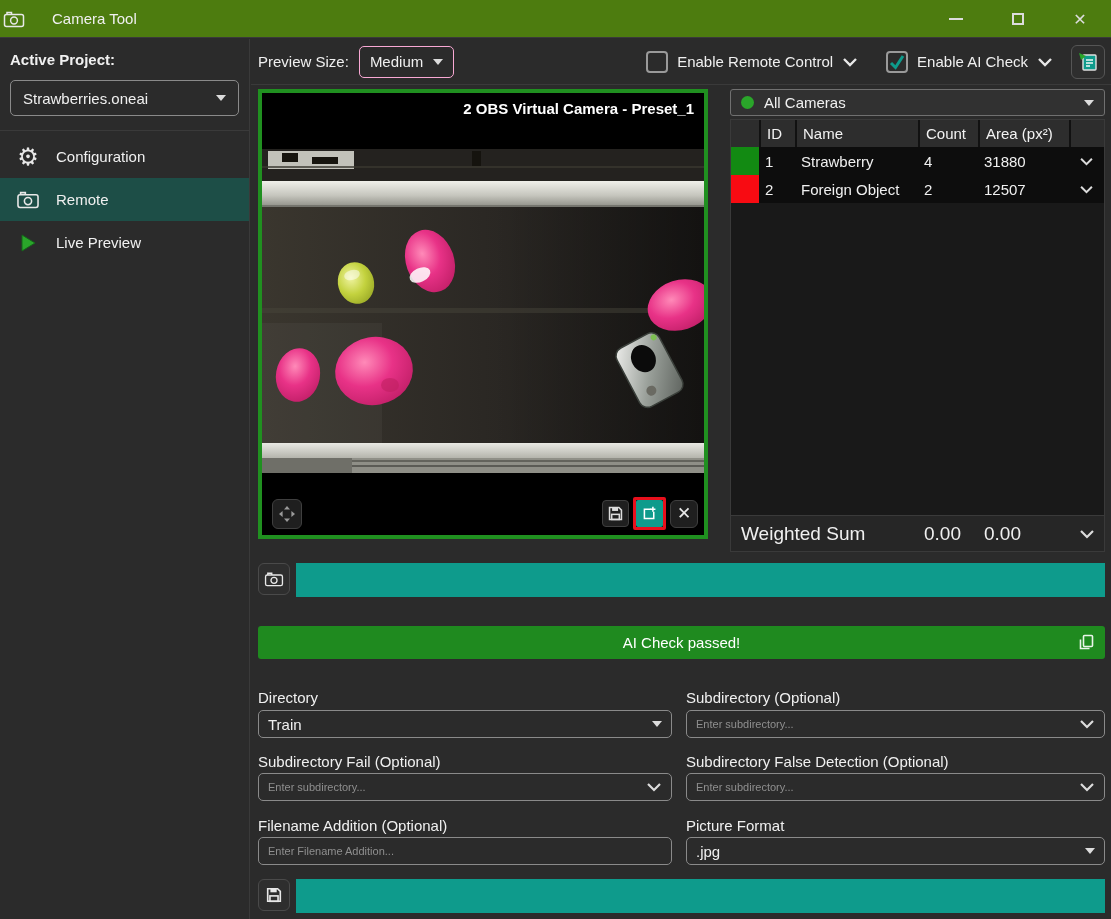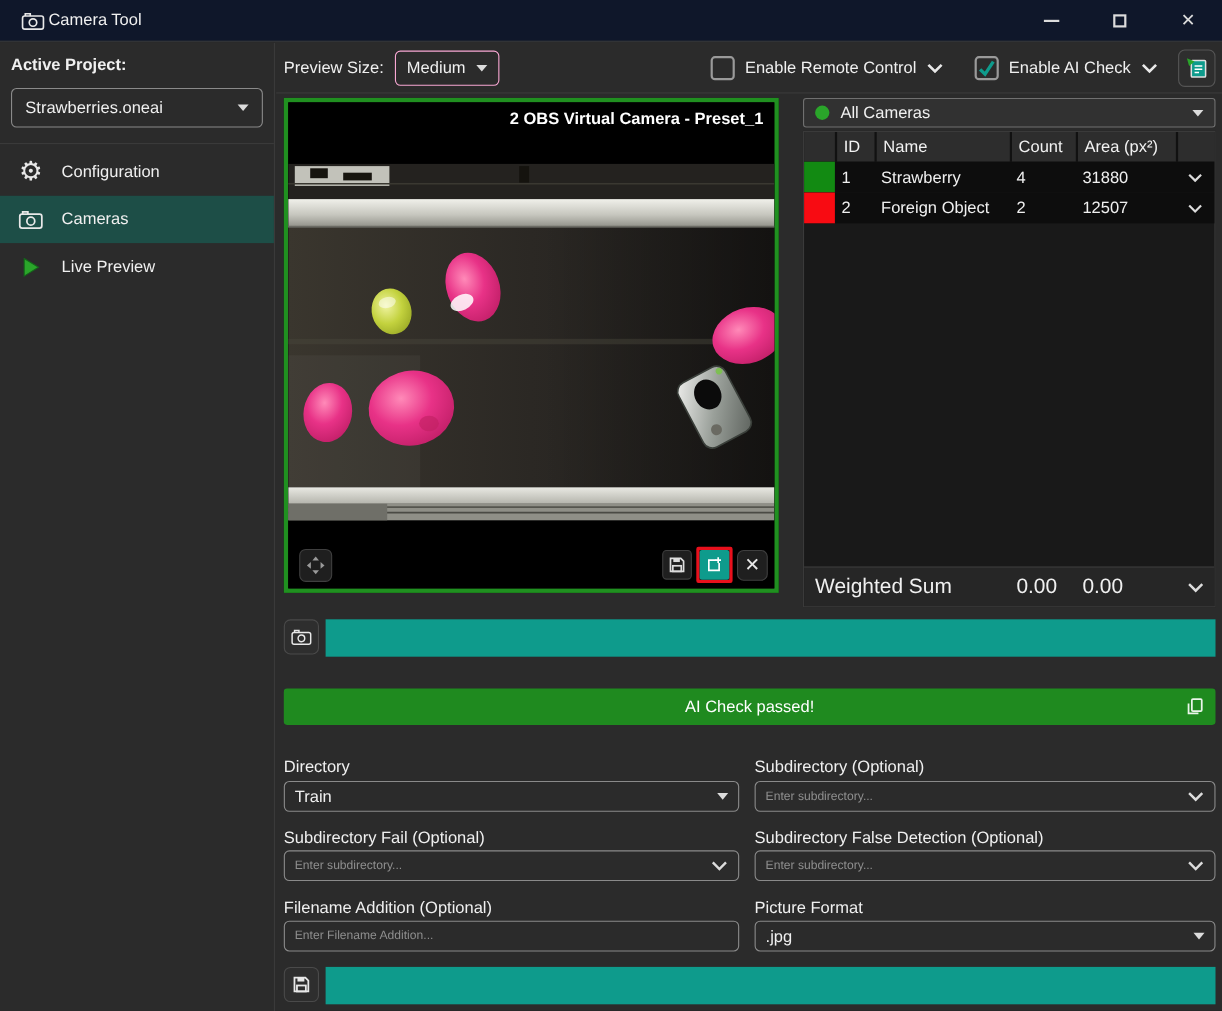--- a/index.html
+++ b/index.html
@@ -2,22 +2,22 @@
 <html><head>
 <meta charset="utf-8">
 <style>
   * { margin:0; padding:0; box-sizing:border-box; }
   html,body { background:#1a1a1a; }
   body { font-family:"Liberation Sans","DejaVu Sans",sans-serif; color:#f0f0f0; }
   .app { position:relative; width:1111px; height:919px; background:#2b2b2b; overflow:hidden; }
 
   
   .titlebar { position:absolute; left:0; top:0; width:1111px; height:38px;
-    background:#0f172a; border-bottom:1px solid #3a3a3a;
-    display:flex; align-items:center; padding-left:16px; gap:0; font-size:15px; }
+    background:#4d7c0f; border-bottom:1px solid #3a3a3a;
+    display:flex; align-items:center; gap:24px; font-size:15px; }
   .wctrls { position:absolute; right:0; top:0; height:38px; display:flex; }
   .wbtn { width:62px; height:38px; display:flex; align-items:center; justify-content:center;
     color:#dcdcdc; font-size:16px; cursor:default; }
   .min-glyph { width:14px; height:2px; background:#dcdcdc; }
   .max-glyph { width:12px; height:12px; border:2px solid #dcdcdc; }
 
   
   .sidebar { position:absolute; left:0; top:39px; width:250px; bottom:0;
     background:#2b2b2b; border-right:1px solid #3a3a3a; }
   .proj-block { padding:12px 10px 14px 10px; border-bottom:1px solid #3a3a3a; }
@@ -152,21 +152,21 @@
       <div class="nav-item selected">
         <span class="nav-ico">
           <svg width="24" height="19" viewBox="0 0 22 18">
               <g fill="none" stroke="#e8e8e8" stroke-width="1.5">
             <rect x="1.5" y="4.5" width="19" height="12" rx="2"></rect>
             <circle cx="11" cy="10.5" r="3.4"></circle>
             <path d="M4 4.5 V2.5 h4.5 v2"></path>
               </g>
             </svg>
         </span>
-        <span>Cameras</span>
+        <span>Remote</span>
       </div>
       <div class="nav-item">
         <span class="nav-ico">
           <svg width="16" height="18" viewBox="0 0 16 18">
               <polygon points="2,1 15,9 2,17" fill="#2AA52A" stroke="#14661a" stroke-width="1" style="fill: rgb(42, 165, 42);"></polygon>
             </svg>
         </span>
         <span>Live Preview</span>
       </div>
     </div>

